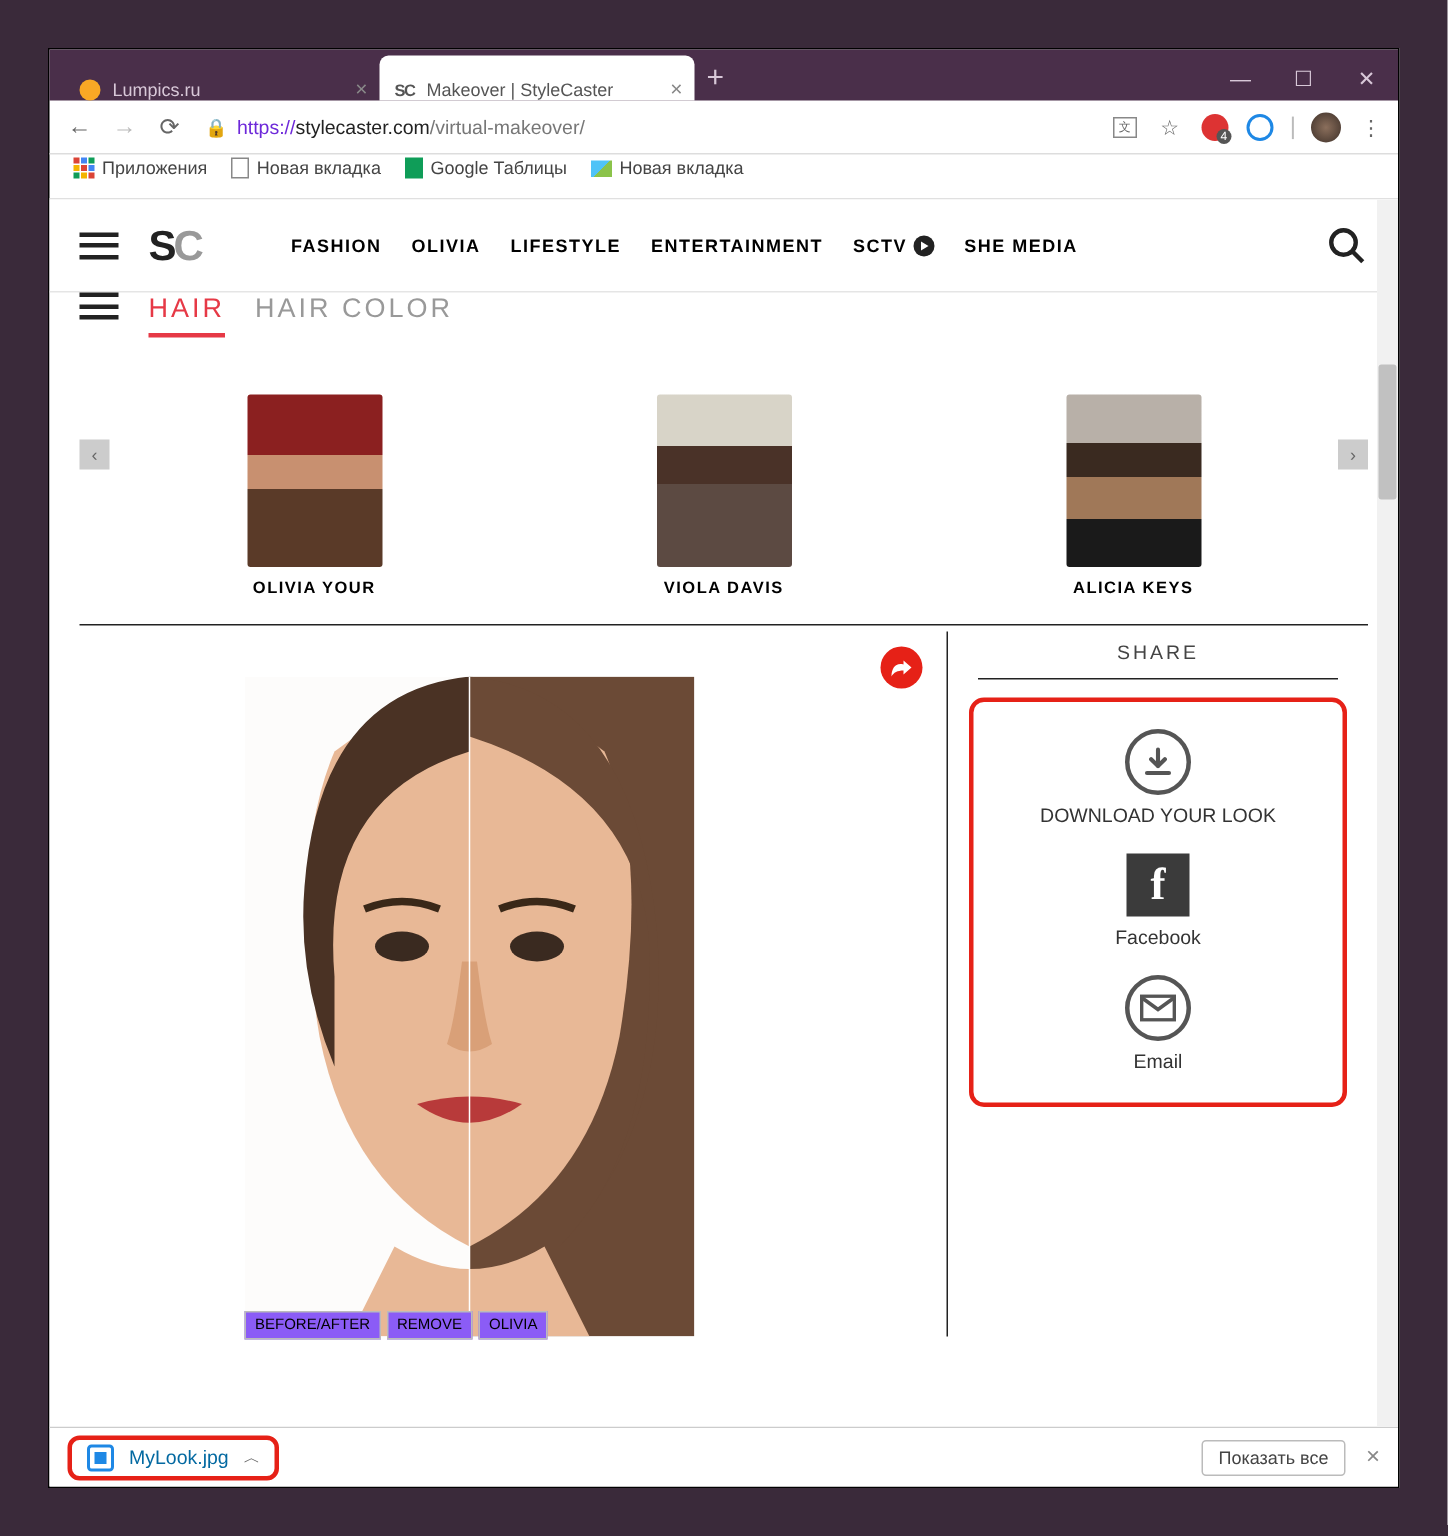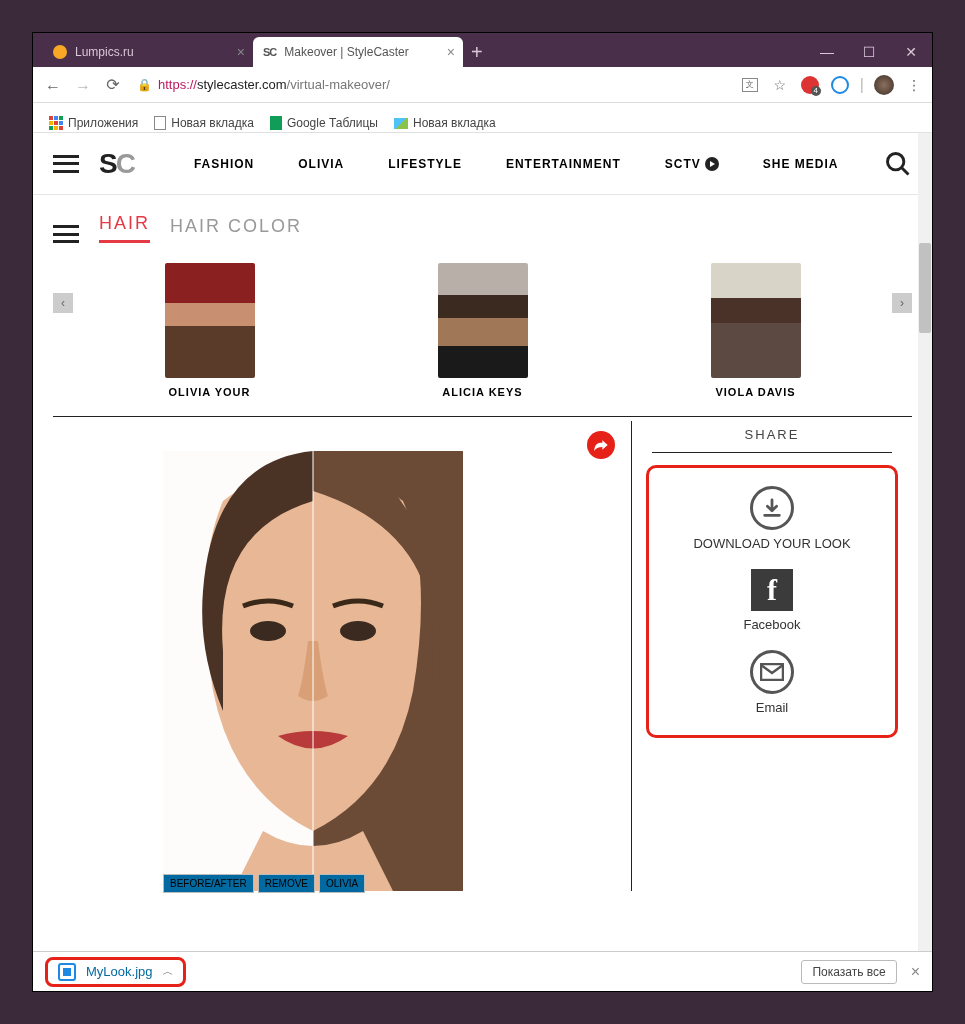--- a/index.html
+++ b/index.html
@@ -1,20 +1,20 @@
 <!DOCTYPE html>
 <html><head>
 <meta charset="utf-8">
 <style>
 *{box-sizing:border-box;margin:0;padding:0;font-family:Arial,Helvetica,sans-serif}
 body{background:#3a2a3a;width:965px;height:1024px;position:relative;overflow:hidden}
 .win{position:absolute;left:32px;top:32px;right:32px;bottom:32px;background:#fff;border:1px solid #000;display:flex;flex-direction:column}
 .titlebar{height:34px;background:#4a2f4a;display:flex;align-items:flex-end}
 .tabs{display:flex;height:30px;margin-left:10px}
-.tab{display:flex;align-items:center;padding:0 10px;height:30px;font-size:12px;color:#555;border-radius:6px 6px 0 0;min-width:210px;position:relative}
+.tab{display:flex;align-items:flex-end;padding:0 10px;height:30px;font-size:12px;color:#555;border-radius:6px 6px 0 0;min-width:210px;position:relative}
 .tab.inactive{color:#d8c8d8;background:transparent}
 .tab.active{background:#fff;color:#555}
 .tab-ico{width:14px;height:14px;border-radius:50%;margin-right:8px}
 .tab-ico.orange{background:#f9a825}
 .sc-ico{font-weight:bold;font-size:11px;letter-spacing:-1px;margin-right:8px}
 .tab-close{position:absolute;right:8px;font-size:14px;color:#888}
 .newtab{color:#d8c8d8;font-size:20px;margin-left:8px;align-self:center}
 .winctrl{margin-left:auto;display:flex;color:#d8c8d8}
 .winctrl div{width:42px;text-align:center;font-size:14px;line-height:30px}
 .addrbar{height:36px;display:flex;align-items:center;padding:0 8px;gap:6px;border-bottom:1px solid #ddd}
@@ -25,21 +25,21 @@
 .url-path{color:#777}
 .addr-icons{display:flex;align-items:center;gap:10px}
 .addr-icons .ico{width:20px;height:20px;display:flex;align-items:center;justify-content:center;font-size:14px}
 .star{color:#666}
 .ext1{width:18px;height:18px;background:#d33;border-radius:50%;position:relative}
 .ext1::after{content:"4";position:absolute;right:-2px;bottom:-2px;font-size:8px;color:#fff;background:#555;border-radius:50%;width:10px;height:10px;text-align:center;line-height:10px}
 .globe{width:18px;height:18px;border:2px solid #1e88e5;border-radius:50%;position:relative}
 .divider{color:#bbb}
 .avatar{width:20px;height:20px;border-radius:50%;background:radial-gradient(circle,#8b6f5c,#3c2f28)}
 .kebab{font-size:16px;color:#666}
-.bookbar{height:30px;display:flex;align-items:flex-end;padding:0 10px;gap:4px;font-size:12px;color:#444;border-bottom:1px solid #e0e0e0}
+.bookbar{height:30px;display:flex;align-items:flex-start;padding:0 10px;gap:4px;font-size:12px;color:#444;border-bottom:1px solid #e0e0e0}
 .bm{display:flex;align-items:center;gap:5px;padding:2px 6px}
 .apps-ico{width:14px;height:14px;display:grid;grid-template-columns:repeat(3,1fr);gap:1px}
 .apps-ico span{background:#db4437}
 .apps-ico span:nth-child(2){background:#4285f4}
 .apps-ico span:nth-child(3){background:#0f9d58}
 .apps-ico span:nth-child(4){background:#f4b400}
 .apps-ico span:nth-child(5){background:#db4437}
 .apps-ico span:nth-child(6){background:#4285f4}
 .apps-ico span:nth-child(7){background:#0f9d58}
 .apps-ico span:nth-child(8){background:#f4b400}
@@ -48,47 +48,47 @@
 .sheets-ico{width:12px;height:14px;background:#0f9d58}
 .img-ico{width:14px;height:11px;background:linear-gradient(135deg,#4fc3f7 50%,#8bc34a 50%)}
 .page{flex:1;position:relative;overflow:hidden;background:#fff}
 .scroller{position:absolute;right:0;top:0;bottom:0;width:14px;background:#f1f1f1}
 .thumb{position:absolute;right:1px;top:110px;width:12px;height:90px;background:#c1c1c1;border-radius:2px}
 .topnav{height:62px;border-bottom:1px solid #e5e5e5;display:flex;align-items:center;padding:0 20px}
 .burger{width:26px;height:18px;display:flex;flex-direction:column;justify-content:space-between;margin-right:20px;cursor:pointer}
 .burger span{height:3px;background:#222}
 .logo{font-size:28px;font-weight:bold;letter-spacing:-2px;margin-right:60px}
 .logo .s{color:#222}.logo .c{color:#999}
-.mainnav{display:flex;gap:44px;font-size:12px;font-weight:bold;letter-spacing:1px}
+.mainnav{display:flex;gap:20px;font-size:12px;font-weight:bold;letter-spacing:1px}
 .mainnav span{cursor:pointer}
 .sctv{display:flex;align-items:center;gap:4px}
 .playdot{width:14px;height:14px;background:#222;border-radius:50%;display:flex;align-items:center;justify-content:center}
 .playdot::after{content:"";border-left:5px solid #fff;border-top:3px solid transparent;border-bottom:3px solid transparent;margin-left:1px}
 .search{margin-left:auto;width:28px;height:28px;cursor:pointer}
-.subnav{height:48px;display:flex;align-items:flex-end;padding:0 20px;gap:20px}
+.subnav{height:48px;display:flex;align-items:flex-start;padding:0 20px;gap:20px}
 .subnav .burger{margin-right:0}
 .subtab{font-size:18px;letter-spacing:2px;color:#999;padding-bottom:6px;cursor:pointer}
 .subtab.active{color:#e63946;border-bottom:3px solid #e63946}
 .gallery{position:relative;padding:20px 40px 14px;display:flex;justify-content:space-around}
 .garrow{position:absolute;top:50px;width:20px;height:20px;background:#ccc;display:flex;align-items:center;justify-content:center;font-size:12px;color:#666;cursor:pointer}
 .garrow.left{left:20px}.garrow.right{right:20px}
 .celeb{text-align:center;font-size:11px;font-weight:bold;letter-spacing:1px}
 .headshot{width:90px;height:115px;margin:0 auto 8px;border-radius:2px}
 .hs1{background:linear-gradient(180deg,#8b2020 35%,#c89070 35% 55%,#5a3a28 55%)}
 .hs2{background:linear-gradient(180deg,#d8d4c8 30%,#4a3228 30% 52%,#5c4a42 52%)}
 .hs3{background:linear-gradient(180deg,#b8b0a8 28%,#3a2a20 28% 48%,#a07858 48% 72%,#1a1a1a 72%)}
 .rule{height:1px;background:#222;margin:4px 20px}
 .work{display:flex;padding:0 20px;height:470px}
 .canvas{flex:1;position:relative;border-right:1px solid #222}
 .sharebtn{position:absolute;right:16px;top:10px;width:28px;height:28px;background:#e62117;border-radius:50%;display:flex;align-items:center;justify-content:center;cursor:pointer}
 .sharebtn svg{fill:#fff}
 .face{position:absolute;left:110px;top:30px;width:300px;height:440px;overflow:hidden}
 .face svg{width:100%;height:100%}
 .toolrow{position:absolute;bottom:-2px;left:110px;display:flex;gap:4px}
-.toolrow button{font-size:10px;padding:3px 6px;background:#0369a1;border:1px solid #bbb;cursor:pointer}
+.toolrow button{font-size:10px;padding:3px 6px;background:#8b5cf6;border:1px solid #bbb;cursor:pointer}
 .sharecol{width:280px;text-align:center;padding-top:6px}
 .sharehdr{font-size:13px;letter-spacing:2px;color:#444;padding-bottom:6px}
 .sharehdr-line{height:1px;background:#222;margin:4px 20px 12px}
 .sharebox{margin:0 14px;border:3px solid #e62117;border-radius:10px;padding:12px 8px 16px}
 .sitem{margin:6px 0 18px;cursor:pointer}
 .sitem:last-child{margin-bottom:4px}
 .cir{width:44px;height:44px;border:3px solid #555;border-radius:50%;margin:0 auto 6px;display:flex;align-items:center;justify-content:center}
 .fbsq{width:42px;height:42px;background:#3b3b3b;margin:0 auto 6px;display:flex;align-items:center;justify-content:center;color:#fff;font-size:30px;font-weight:bold;font-family:Georgia}
 .slabel{font-size:13px;color:#333}
 .dlbar{height:40px;border-top:1px solid #ccc;display:flex;align-items:center;padding:0 12px;background:#fff}
@@ -125,21 +125,21 @@
       <div>✕</div>
     </div>
   </div>
 
   <div class="addrbar">
     <div class="nav-ico">←</div>
     <div class="nav-ico" style="color:#bbb">→</div>
     <div class="nav-ico">⟳</div>
     <div class="url-box">
       <span class="lock">🔒</span>
-      <span style="color:#be185d">https://</span>
+      <span style="color:#6d28d9">https://</span>
       <span class="url-host">stylecaster.com</span>
       <span class="url-path">/virtual-makeover/</span>
     </div>
     <div class="addr-icons">
       <div class="ico">
           <div class="trans-ico">文</div>
         </div>
       <div class="ico star">☆</div>
       <div class="ico">
           <div class="ext1"></div>
@@ -221,26 +221,26 @@
       <span class="subtab">HAIR COLOR</span>
     </div>
 
     <div class="gallery">
       <div class="garrow left">‹</div>
       <div class="celeb">
         <div class="headshot hs1"></div>
         <div>OLIVIA YOUR</div>
       </div>
       <div class="celeb">
+        <div class="headshot hs2"></div>
+        <div>VIOLA DAVIS</div>
+      </div>
+      <div class="celeb">
         <div class="headshot hs3"></div>
         <div>ALICIA KEYS</div>
-      </div>
-      <div class="celeb">
-        <div class="headshot hs2"></div>
-        <div>VIOLA DAVIS</div>
       </div>
       <div class="garrow right">›</div>
     </div>
 
     <div class="rule"></div>
 
     <div class="work">
       <div class="canvas">
         <div class="sharebtn">
           <svg width="16" height="16" viewBox="0 0 24 24">

